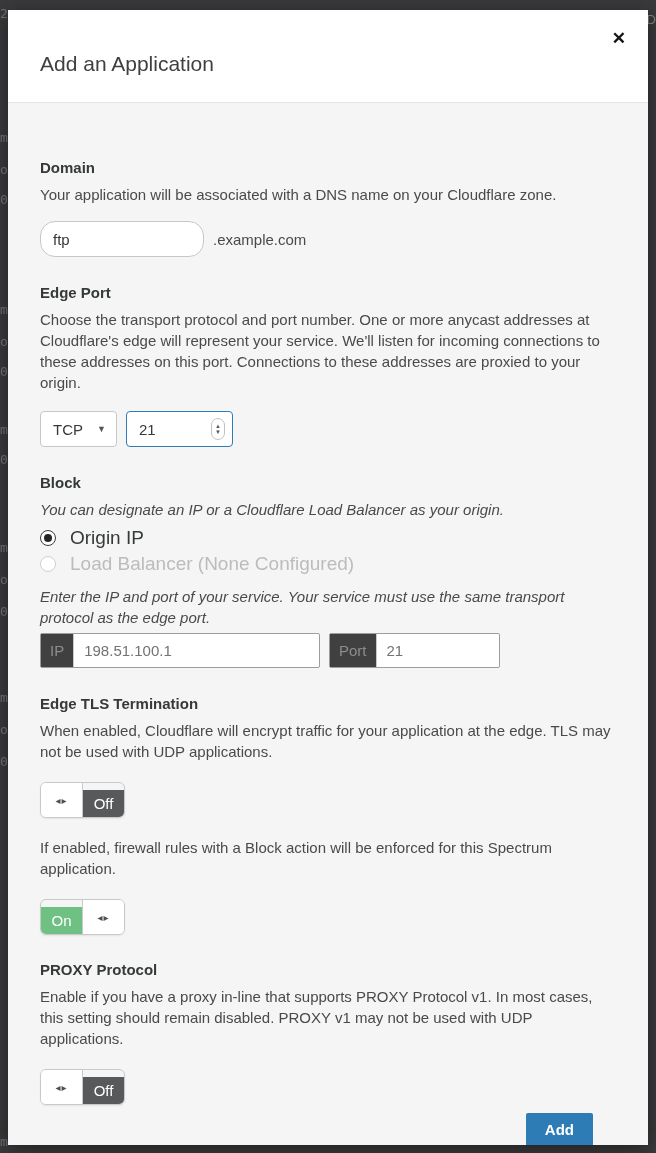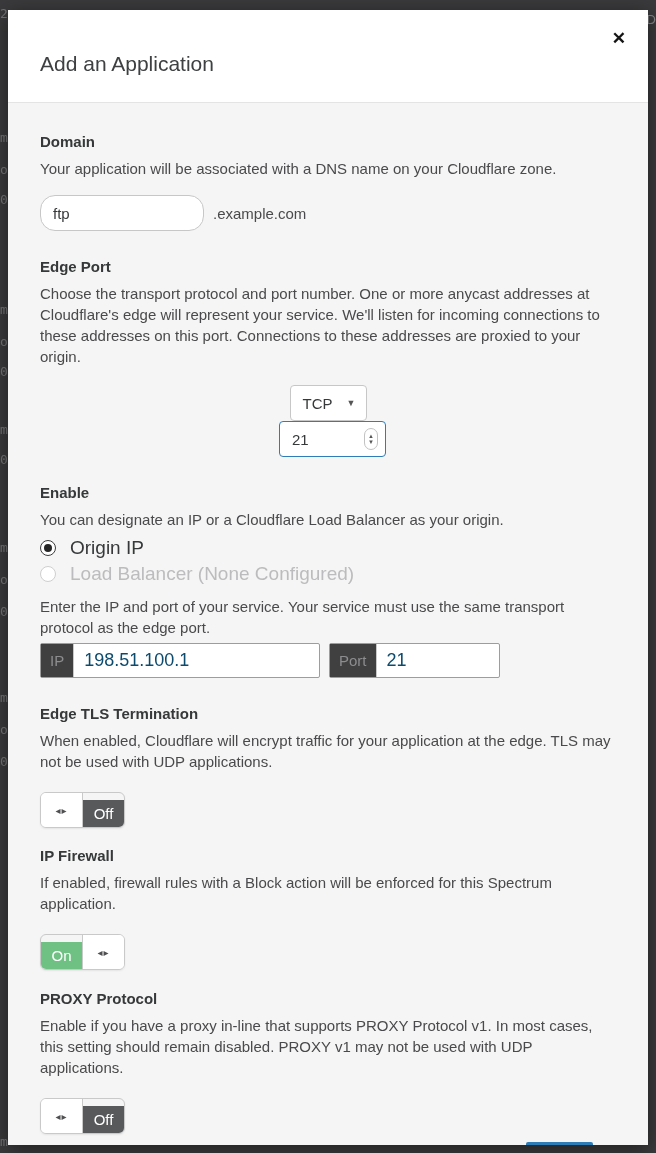--- a/index.html
+++ b/index.html
@@ -70,20 +70,21 @@
     padding: 30px 32px 0 32px;
     overflow: hidden;
   }
 
   .section-label {
     font-size: 15px;
     font-weight: 700;
     color: #36393a;
     line-height: 18px;
     margin-bottom: 7px;
+    margin-top: 26px;
   }
   .section-desc {
     font-size: 15px;
     line-height: 21px;
     color: #4a4a4c;
     max-width: 604px;
     margin-bottom: 16px;
   }
 
   
@@ -96,21 +97,21 @@
     font-size: 15px;
     color: #36393a;
     padding: 0 12px;
     outline: none;
   }
   .domain-row { display: flex; align-items: center; }
   .domain-input { width: 164px; }
   .domain-suffix { font-size: 15px; color: #4a4a4c; margin-left: 9px; }
 
   
-  .edgeport-row { display: flex; align-items: center; margin-top: 18px; flex-direction: column; }
+  .edgeport-row { display: flex; align-items: flex-end; margin-top: 18px; }
   .select-box {
     width: 77px; height: 36px;
     background: #fff;
     border: 1px solid #c7c7c7;
     border-radius: 4px;
     display: flex; align-items: center; justify-content: space-between;
     padding: 0 10px 0 12px;
     font-size: 15px;
     cursor: pointer;
   }
@@ -175,21 +176,21 @@
     display: flex; align-items: center;
     padding: 0 9px;
     font-size: 15px;
     color: #8d8d90;
     border-right: 1px solid #c9c9c9;
     background: #404040;
   }
   .input-group input {
     border: none; outline: none;
     font-family: "Liberation Sans", sans-serif;
-    font-size: 18px; color: #0c4a6e;
+    font-size: 15px; color: #737373;
     padding: 0 10px;
     background: transparent;
   }
   .ip-group { width: 280px; }
   .ip-group input { width: 244px; }
   .port-group { width: 171px; margin-left: 9px; }
   .port-group input { width: 120px; }
 
   
   .toggle {
@@ -223,21 +224,21 @@
 
   
   .sec-edgeport { margin-top: 27px; }
   .sec-origin   { margin-top: 27px; }
   .sec-tls      { margin-top: 27px; }
   .sec-firewall { margin-top: 19px; }
   .sec-proxy    { margin-top: 20px; }
   .sec-tls .section-desc,
   .sec-firewall .section-desc,
   .sec-proxy .section-desc { margin-bottom: 20px; }
-  .sec-origin .section-desc { margin-bottom: 5px; }
+  .sec-origin .section-desc { margin-bottom: 5px; font-style: italic; }
 
   
   .modal-footer {
     margin-top: 8px;
     text-align: right;
     padding-right: 23px;
   }
   .add-btn {
     display: inline-block;
     background: #2d7cb5;
@@ -304,21 +305,21 @@
           <input class="number-input" type="text" value="21" style="">
           <div class="stepper">
             <span>▲</span>
             <span>▼</span>
           </div>
         </div>
       </div>
     </div>
 
     <div class="section sec-origin">
-      <div class="section-label">Enable</div>
+      <div class="section-label">Block</div>
       <div class="section-desc">You can designate an IP or a Cloudflare Load Balancer as your origin.</div>
 
       <div class="radio-row">
         <div class="radio-circle">
             <div class="dot"></div>
           </div>
         <span class="radio-label">Origin IP</span>
       </div>
       <div class="radio-row">
         <div class="radio-circle disabled"></div>
@@ -342,21 +343,20 @@
     <div class="section sec-tls">
       <div class="section-label">Edge TLS Termination</div>
       <div class="section-desc">When enabled, Cloudflare will encrypt traffic for your application at the edge. TLS may not be used with UDP applications.</div>
       <div class="toggle off">
         <div class="handle">◂▸</div>
         <div class="state">Off</div>
       </div>
     </div>
 
     <div class="section sec-firewall">
-      <div class="section-label">IP Firewall</div>
       <div class="section-desc">If enabled, firewall rules with a Block action will be enforced for this Spectrum application.</div>
       <div class="toggle on">
         <div class="state">On</div>
         <div class="handle" style="flex:0 0 42px">◂▸</div>
       </div>
     </div>
 
     <div class="section sec-proxy">
       <div class="section-label">PROXY Protocol</div>
       <div class="section-desc">Enable if you have a proxy in-line that supports PROXY Protocol v1. In most cases, this setting should remain disabled. PROXY v1 may not be used with UDP applications.</div>

